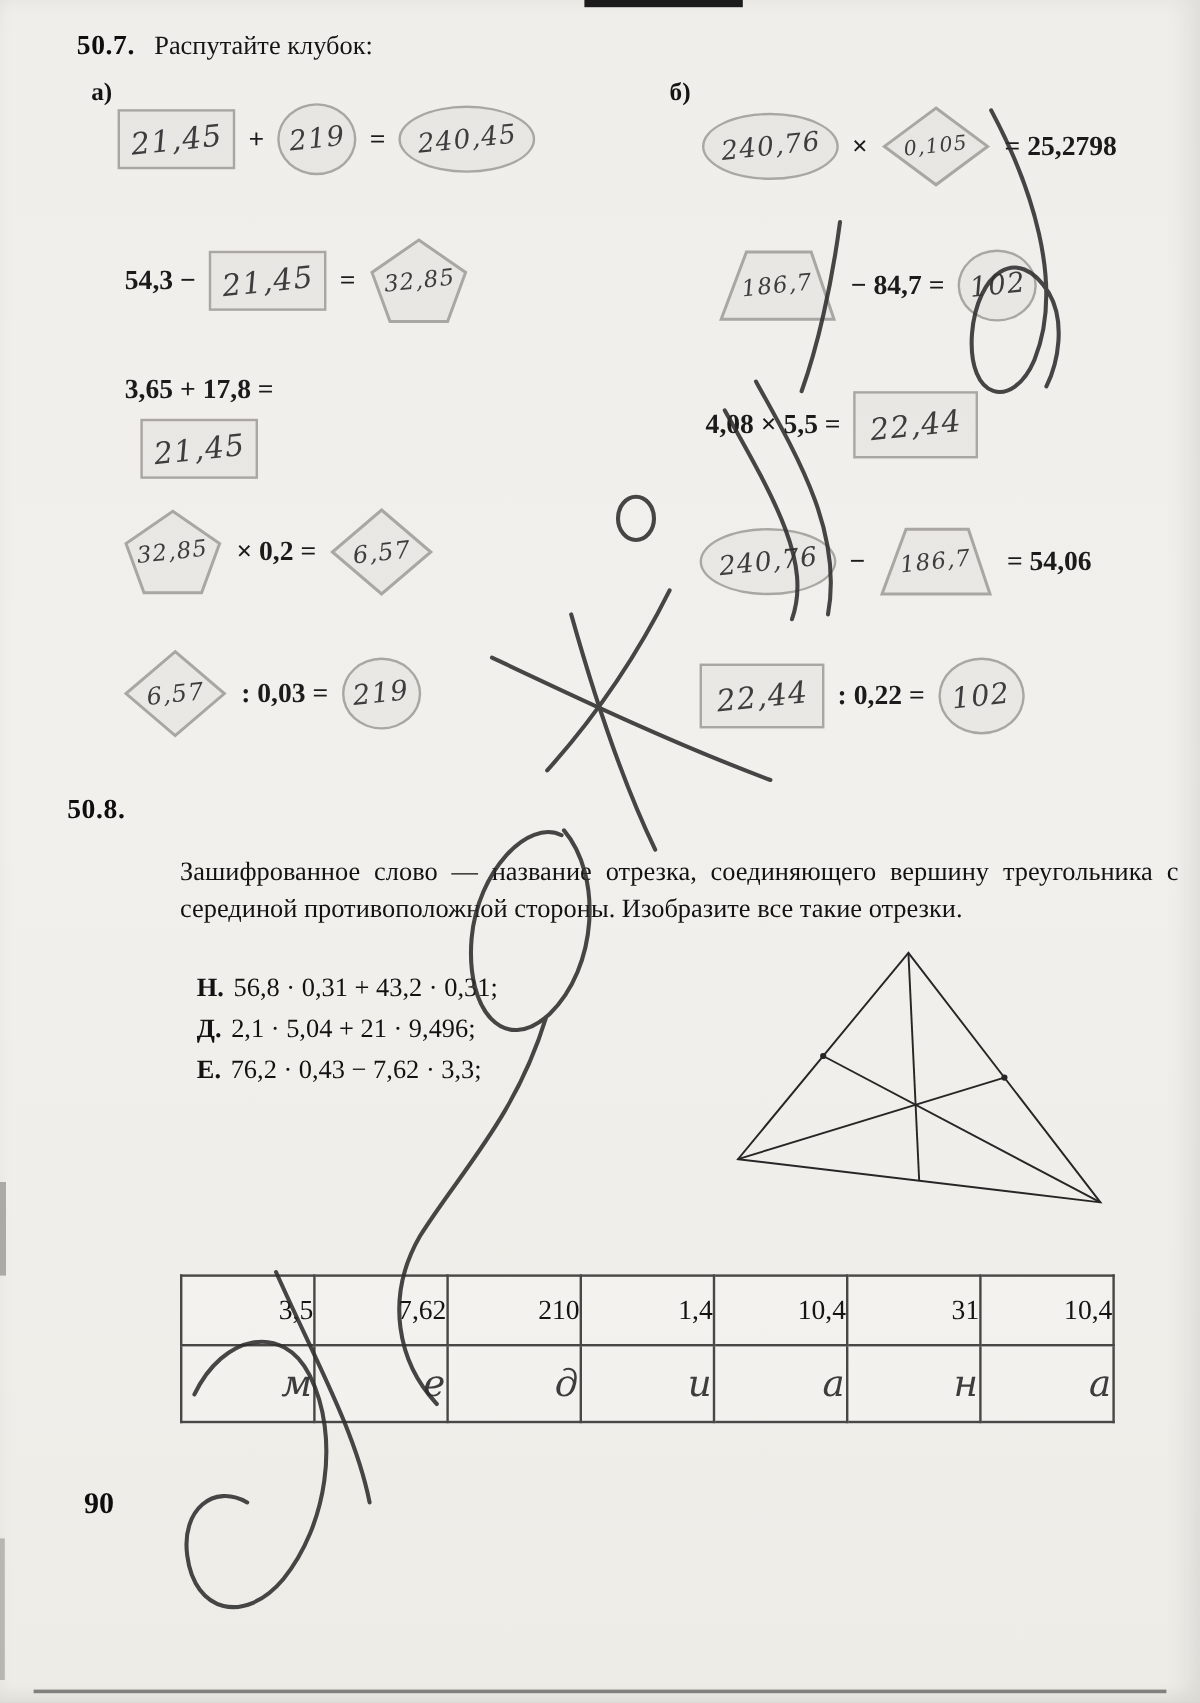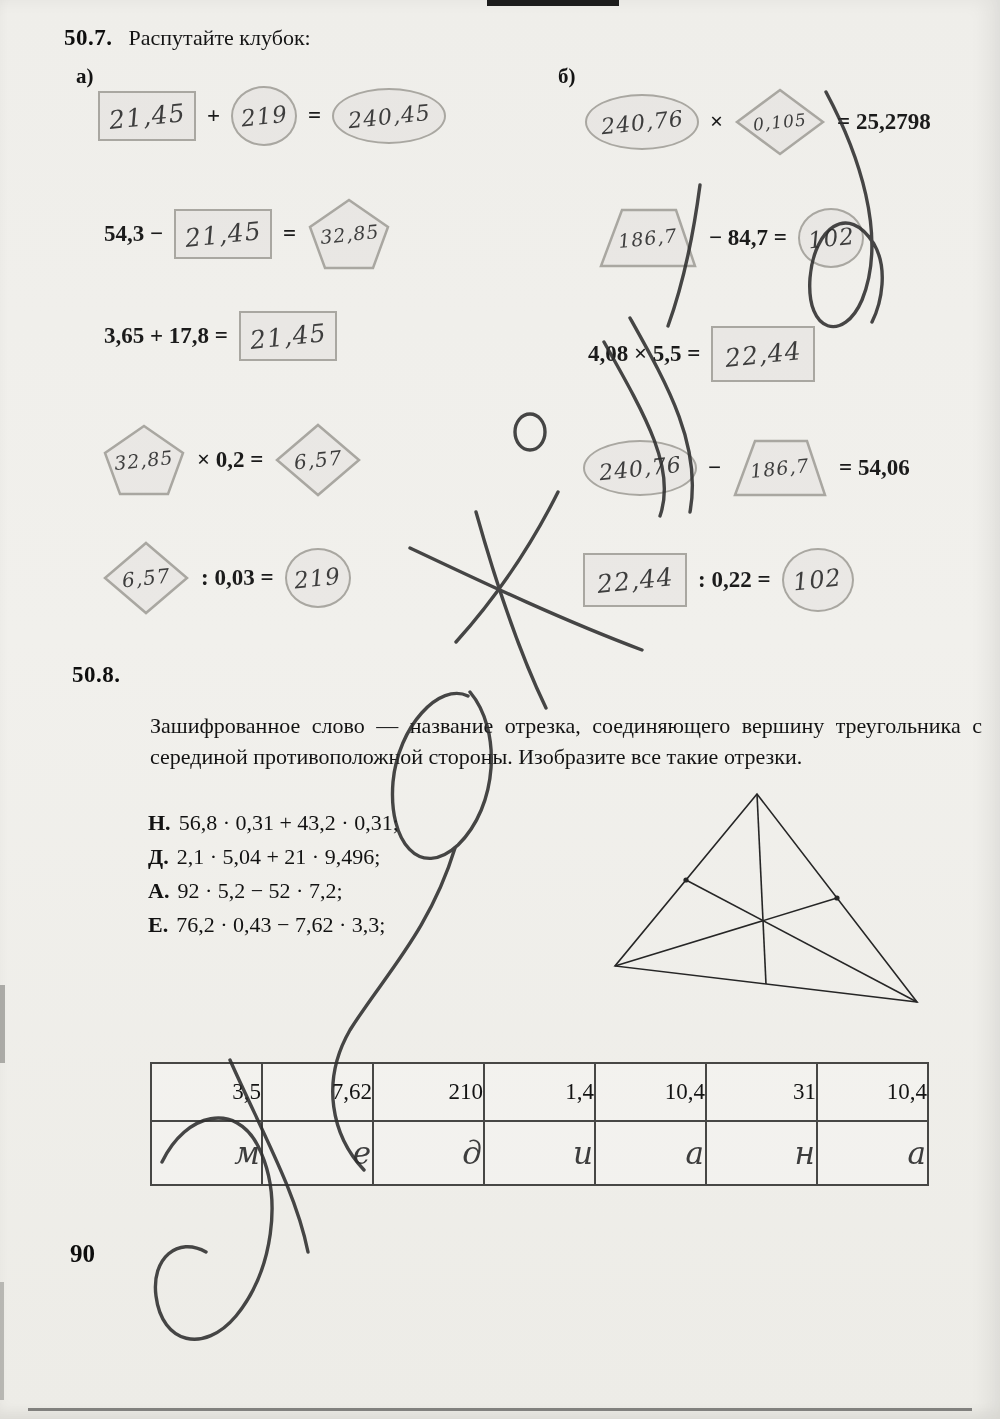--- a/index.html
+++ b/index.html
@@ -30,21 +30,21 @@
   .shape .val { position:absolute; inset:0; display:flex; align-items:center; justify-content:center; }
 
   
   .hand {
     font-family:"DejaVu Serif", serif; font-style:italic;
     color:#3d3d3d; transform:rotate(-6deg); letter-spacing:1px; white-space:nowrap;
   }
 
   
   .para { position:absolute; left:150px; top:662px; width:832px; font-size:22px; line-height:31px; text-align:justify; color:#121212;margin-top:48px; }
-  .expr-list { position:absolute; left:148px; top:806px; }
+  .expr-list { position:absolute; left:164px; top:806px; }
   .expr-line { font-size:22px; line-height:34px; color:#121212; white-space:pre; }
   .expr-letter { font-weight:bold; margin-right:8px; }
 
   
   .answer-table { position:absolute; left:150px; top:1062px; border-collapse:collapse; background:rgba(255,255,255,0.25); }
   .answer-table td { border:2.5px solid #474745; width:111px; text-align:right; vertical-align:middle; }
   .answer-table .hdr td { height:58px; font-size:23px; color:#141414; }
   .answer-table .ans td { height:64px; }
   .answer-table .ans .hand { font-size:31px; transform:rotate(-3deg); }
 
@@ -108,21 +108,21 @@
     <span class="shape" style="width:84px;height:74px;">
       <svg width="84" height="74" viewBox="0 0 84 74">
         <polygon points="42,3 81,30 66,71 18,71 3,30" fill="rgba(110,105,95,0.05)" stroke="#a9a7a1" stroke-width="2.5"></polygon>
       </svg>
       <span class="val">
           <span class="hand" style="font-size:19px;">32,85</span>
         </span>
     </span>
   </div>
 
-  <div class="row" style="left:104px; top:296px;">
+  <div class="row" style="left:104px; top:312px;flex-direction:column;">
     <span class="op">3,65 + 17,8 =</span>
     <span class="shape sh-rect">
       <span class="val">
           <span class="hand" style="font-size:25px;">21,45</span>
         </span>
     </span>
   </div>
 
   <div class="row" style="left:102px; top:420px;">
     <span class="shape" style="width:84px;height:74px;">
@@ -230,29 +230,28 @@
         </span>
     </span>
     <span class="op">: 0,22 =</span>
     <span class="shape sh-circle" style="width:72px;height:64px;">
       <span class="val">
           <span class="hand" style="font-size:24px;">102</span>
         </span>
     </span>
   </div>
 
-  <div class="sec-head" style="left:72px; top:662px;text-align:center;">
+  <div class="sec-head" style="left:56px; top:662px;text-align:center;">
     <span class="sec-num">50.8.</span>
   </div>
   <div class="para">Зашифрованное слово — название отрезка, соединяющего вершину треугольника с серединой противоположной стороны. Изобразите все такие отрезки.</div>
 
   <div class="expr-list">
     <div class="expr-line"><span class="expr-letter">Н.</span><span>56,8 · 0,31 + 43,2 · 0,31;</span></div>
     <div class="expr-line"><span class="expr-letter">Д.</span><span>2,1 · 5,04 + 21 · 9,496;</span></div>
-    <div class="expr-line"><span class="expr-letter">А.</span><span>92 · 5,2 − 52 · 7,2;</span></div>
     <div class="expr-line"><span class="expr-letter">Е.</span><span>76,2 · 0,43 − 7,62 · 3,3;</span></div>
   </div>
 
   <svg class="figure-svg" width="330" height="240" viewBox="0 0 330 240">
     <g fill="none" stroke="#262626" stroke-width="1.6">
       <polygon points="157,14 15,186 317,222"></polygon>
       <line x1="157" y1="14" x2="166" y2="204"></line>
       <line x1="15" y1="186" x2="237" y2="118"></line>
       <line x1="317" y1="222" x2="86" y2="100"></line>
     </g>

